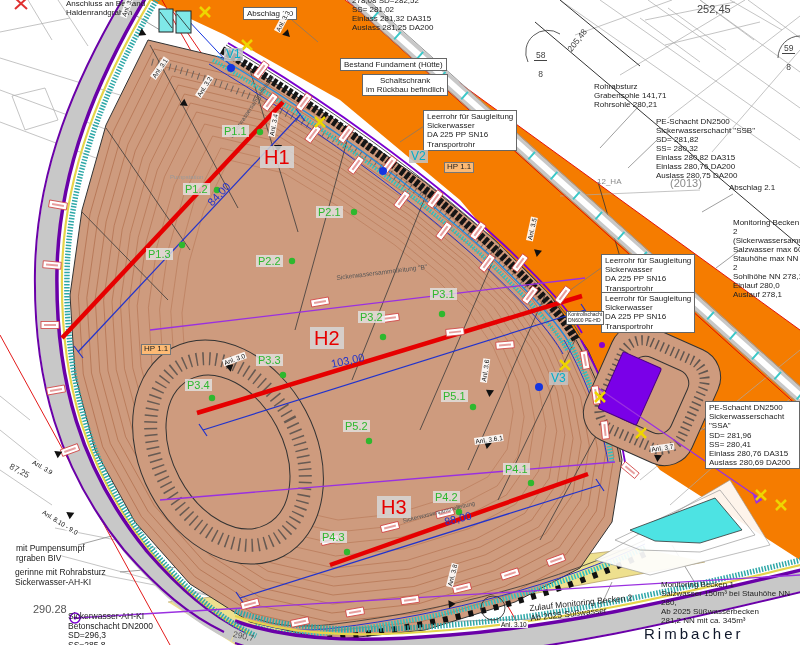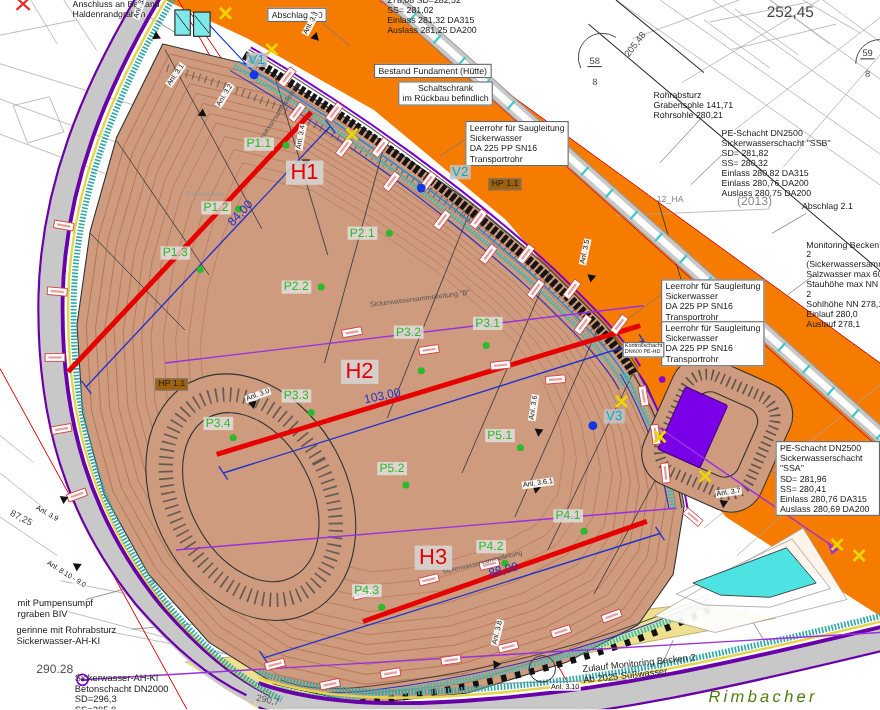--- a/index.html
+++ b/index.html
@@ -9,26 +9,26 @@
   .lab{position:absolute;white-space:pre-line;line-height:1.12;color:#222;transform-origin:0 0;}
   .t{font-size:8px;}
   .t9{font-size:8.5px;}
   .box{background:#fff;border:0.5px solid #666;padding:1px 3px;font-size:8px;line-height:1.15;}
   .ctr{text-align:center;}
   .gray{color:#8a8a8a;}
   .h-label{font-size:20px;color:#e60000;background:rgba(215,215,215,.85);padding:0 4px;}
   .dim{font-size:11px;color:#2233cc;}
   .p{font-size:11px;color:#2eb82e;background:rgba(228,228,228,.8);padding:0 2px;}
   .v{font-size:12px;color:#00aecc;background:rgba(195,195,195,.85);padding:0 2px;}
-  .hp{font-size:8px;background:#a16207;border:0.5px solid #777;padding:0 2px;}
+  .hp{font-size:8px;background:#fdba74;border:0.5px solid #777;padding:0 2px;}
   .anl{font-size:6.5px;background:rgba(255,255,255,.9);padding:0 1px;color:#111;}
   .tiny{font-size:6px;color:#555;}
   .fraction{display:inline-block;text-align:center;font-size:8.5px;color:#444;line-height:1.05;}
   .fraction .fr-top{display:block;border-bottom:0.8px solid #444;padding:0 2px;}
-  .street{font-size:15px;color:#4d7c0f;letter-spacing:3px;font-style:italic;}
+  .street{font-size:15px;color:#0f172a;letter-spacing:3px;}
 </style>
 </head>
 <body>
 
 <div id="plan">
 <svg width="800" height="645" viewBox="0 0 800 645">
   <defs>
     <path id="basinOutline" d="M148,40 L240,62 L335,120 L425,182 L495,240 L550,295 L588,350 L612,405 L622,460 L612,522 L580,568 L515,602 L425,630 L330,640 L250,622 L190,584 L135,522 L95,450 L75,375 L70,295 L82,210 L106,125 Z"></path>
     <g id="tag">
       <rect x="-9" y="-3.5" width="18" height="7" fill="#fff" stroke="#d04040" stroke-width="0.8"></rect>
@@ -336,39 +336,43 @@
 Stauhöhe max NN 2
 Sohlhöhe NN 278,1
 Einlauf 280,0
 Auslauf 278,1</div>
 <div class="lab box" style="left:705px;top:401px">PE-Schacht DN2500
 Sickerwasserschacht "SSA"
 SD= 281,96
 SS= 280,41
 Einlass  280,76 DA315
 Auslass 280,69 DA200</div>
+<div class="lab t" style="left:661px;top:581px">Monitoring Becken 1
+Salzwasser 150m³ bei Stauhöhe NN 280,
+Ab 2025 Süßwasserbecken
+281,2 NN mit ca. 345m³</div>
 <div class="lab t9" style="left:529px;top:604px;transform:rotate(-6deg)">Zulauf Monitoring Becken 2
 Ab 2025 Süßwasser</div>
 <div class="lab box" style="left:566px;top:311px;font-size:5px;padding:0 1px">Kontrollschacht
 DN600 PE-HD</div>
 <div class="lab t9" style="left:16px;top:544px">mit Pumpensumpf
 rgraben BIV</div>
 <div class="lab t9" style="left:15px;top:568px">gerinne mit Rohrabsturz
 Sickerwasser-AH-KI</div>
 <div class="lab t9" style="left:68px;top:612px">Sickerwasser-AH-KI
 Betonschacht DN2000
 SD=296,3
 SS=285,8</div>
 <div class="lab street" style="left:644px;top:626px">Rimbacher</div>
 <div class="lab tiny" style="left:336px;top:274px;transform:rotate(-7deg);font-size:6.5px">Sickerwassersammelleitung "B"</div>
 <div class="lab tiny" style="left:402px;top:518px;transform:rotate(-14deg)">Sickerwassersammelleitung</div>
 <div class="lab tiny" style="left:228px;top:136px;transform:rotate(-56deg)">Sickerwassersammelleitung</div>
 <div class="lab tiny" style="left:170px;top:174px;color:#999">Pumpstation</div>
 
-<div class="lab" style="left:697px;top:3px;font-size:14px;color:#444">252,45</div>
+<div class="lab" style="left:697px;top:3px;font-size:11px;color:#444">252,45</div>
 <div class="lab" style="left:566px;top:48px;font-size:8.5px;color:#444;transform:rotate(-52deg)">205,48</div>
 <div class="lab fraction" style="left:534px;top:42px">
   <span class="fr-top">58</span>
   <span>8</span>
 </div>
 <div class="lab fraction" style="left:782px;top:35px">
   <span class="fr-top">59</span>
   <span>8</span>
 </div>
 <div class="lab" style="left:33px;top:603px;font-size:11px;color:#555">290.28</div>
@@ -377,25 +381,25 @@
 
 <div class="lab h-label" style="left:260px;top:146px">H1</div>
 <div class="lab h-label" style="left:310px;top:327px">H2</div>
 <div class="lab h-label" style="left:377px;top:496px">H3</div>
 <div class="lab dim" style="left:205px;top:200px;transform:rotate(-47deg)">84,00</div>
 <div class="lab dim" style="left:330px;top:358px;transform:rotate(-12deg)">103,00</div>
 <div class="lab dim" style="left:443px;top:516px;transform:rotate(-14deg)">88,00</div>
 
 <div class="lab p" style="left:222px;top:125px">P1.1</div>
 <div class="lab p" style="left:183px;top:183px">P1.2</div>
-<div class="lab p" style="left:146px;top:224px">P1.3</div>
+<div class="lab p" style="left:146px;top:248px">P1.3</div>
 <div class="lab p" style="left:316px;top:206px">P2.1</div>
 <div class="lab p" style="left:256px;top:255px">P2.2</div>
 <div class="lab p" style="left:430px;top:288px">P3.1</div>
-<div class="lab p" style="left:358px;top:296px">P3.2</div>
+<div class="lab p" style="left:358px;top:311px">P3.2</div>
 <div class="lab p" style="left:256px;top:354px">P3.3</div>
 <div class="lab p" style="left:185px;top:379px">P3.4</div>
 <div class="lab p" style="left:441px;top:390px">P5.1</div>
 <div class="lab p" style="left:343px;top:420px">P5.2</div>
 <div class="lab p" style="left:503px;top:463px">P4.1</div>
 <div class="lab p" style="left:433px;top:491px">P4.2</div>
 <div class="lab p" style="left:320px;top:531px">P4.3</div>
 
 <div class="lab v" style="left:224px;top:48px">V1</div>
 <div class="lab v" style="left:409px;top:150px">V2</div>

